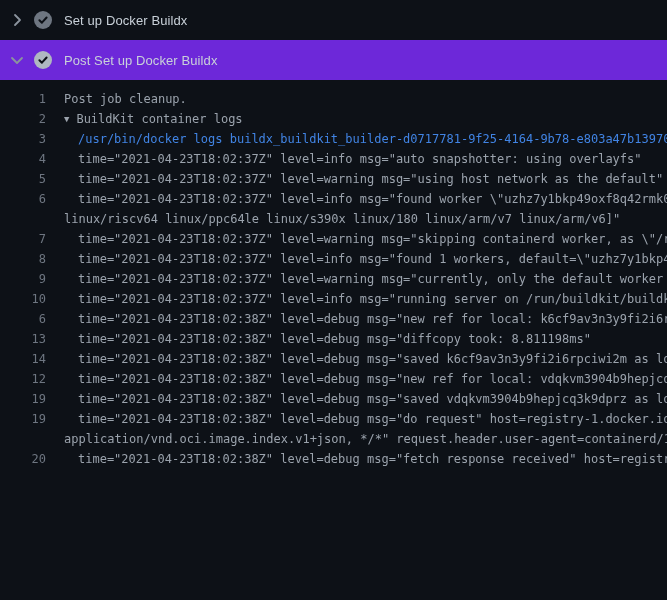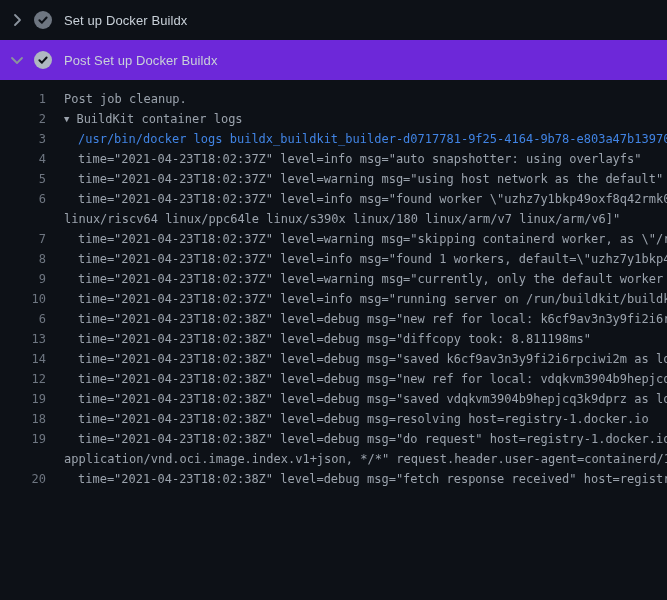--- a/index.html
+++ b/index.html
@@ -112,17 +112,16 @@
     <div class="logline"><span class="ln"></span><span class="lt">linux/riscv64 linux/ppc64le linux/s390x linux/180 linux/arm/v7 linux/arm/v6]"</span></div>
     <div class="logline indent1"><span class="ln">7</span><span class="lt">time="2021-04-23T18:02:37Z" level=warning msg="skipping containerd worker, as \"/run</span></div>
     <div class="logline indent1"><span class="ln">8</span><span class="lt">time="2021-04-23T18:02:37Z" level=info msg="found 1 workers, default=\"uzhz7y1bkp49o</span></div>
     <div class="logline indent1"><span class="ln">9</span><span class="lt">time="2021-04-23T18:02:37Z" level=warning msg="currently, only the default worker ca</span></div>
     <div class="logline indent1"><span class="ln">10</span><span class="lt">time="2021-04-23T18:02:37Z" level=info msg="running server on /run/buildkit/buildkit</span></div>
     <div class="logline indent1"><span class="ln">6</span><span class="lt">time="2021-04-23T18:02:38Z" level=debug msg="new ref for local: k6cf9av3n3y9fi2i6rpc</span></div>
     <div class="logline indent1"><span class="ln">13</span><span class="lt">time="2021-04-23T18:02:38Z" level=debug msg="diffcopy took: 8.811198ms"</span></div>
     <div class="logline indent1"><span class="ln">14</span><span class="lt">time="2021-04-23T18:02:38Z" level=debug msg="saved k6cf9av3n3y9fi2i6rpciwi2m as loca</span></div>
     <div class="logline indent1"><span class="ln">12</span><span class="lt">time="2021-04-23T18:02:38Z" level=debug msg="new ref for local: vdqkvm3904b9hepjcq3k</span></div>
     <div class="logline indent1"><span class="ln">19</span><span class="lt">time="2021-04-23T18:02:38Z" level=debug msg="saved vdqkvm3904b9hepjcq3k9dprz as loca</span></div>
-    <div class="logline indent1"><span class="ln">18</span><span class="lt">time="2021-04-23T18:02:38Z" level=debug msg=resolving host=registry-1.docker.io</span></div>
     <div class="logline indent1"><span class="ln">19</span><span class="lt">time="2021-04-23T18:02:38Z" level=debug msg="do request" host=registry-1.docker.io r</span></div>
     <div class="logline"><span class="ln"></span><span class="lt">application/vnd.oci.image.index.v1+json, */*" request.header.user-agent=containerd/1.4</span></div>
     <div class="logline indent1"><span class="ln">20</span><span class="lt">time="2021-04-23T18:02:38Z" level=debug msg="fetch response received" host=registry-</span></div>
   </div>
 
 </body></html>

